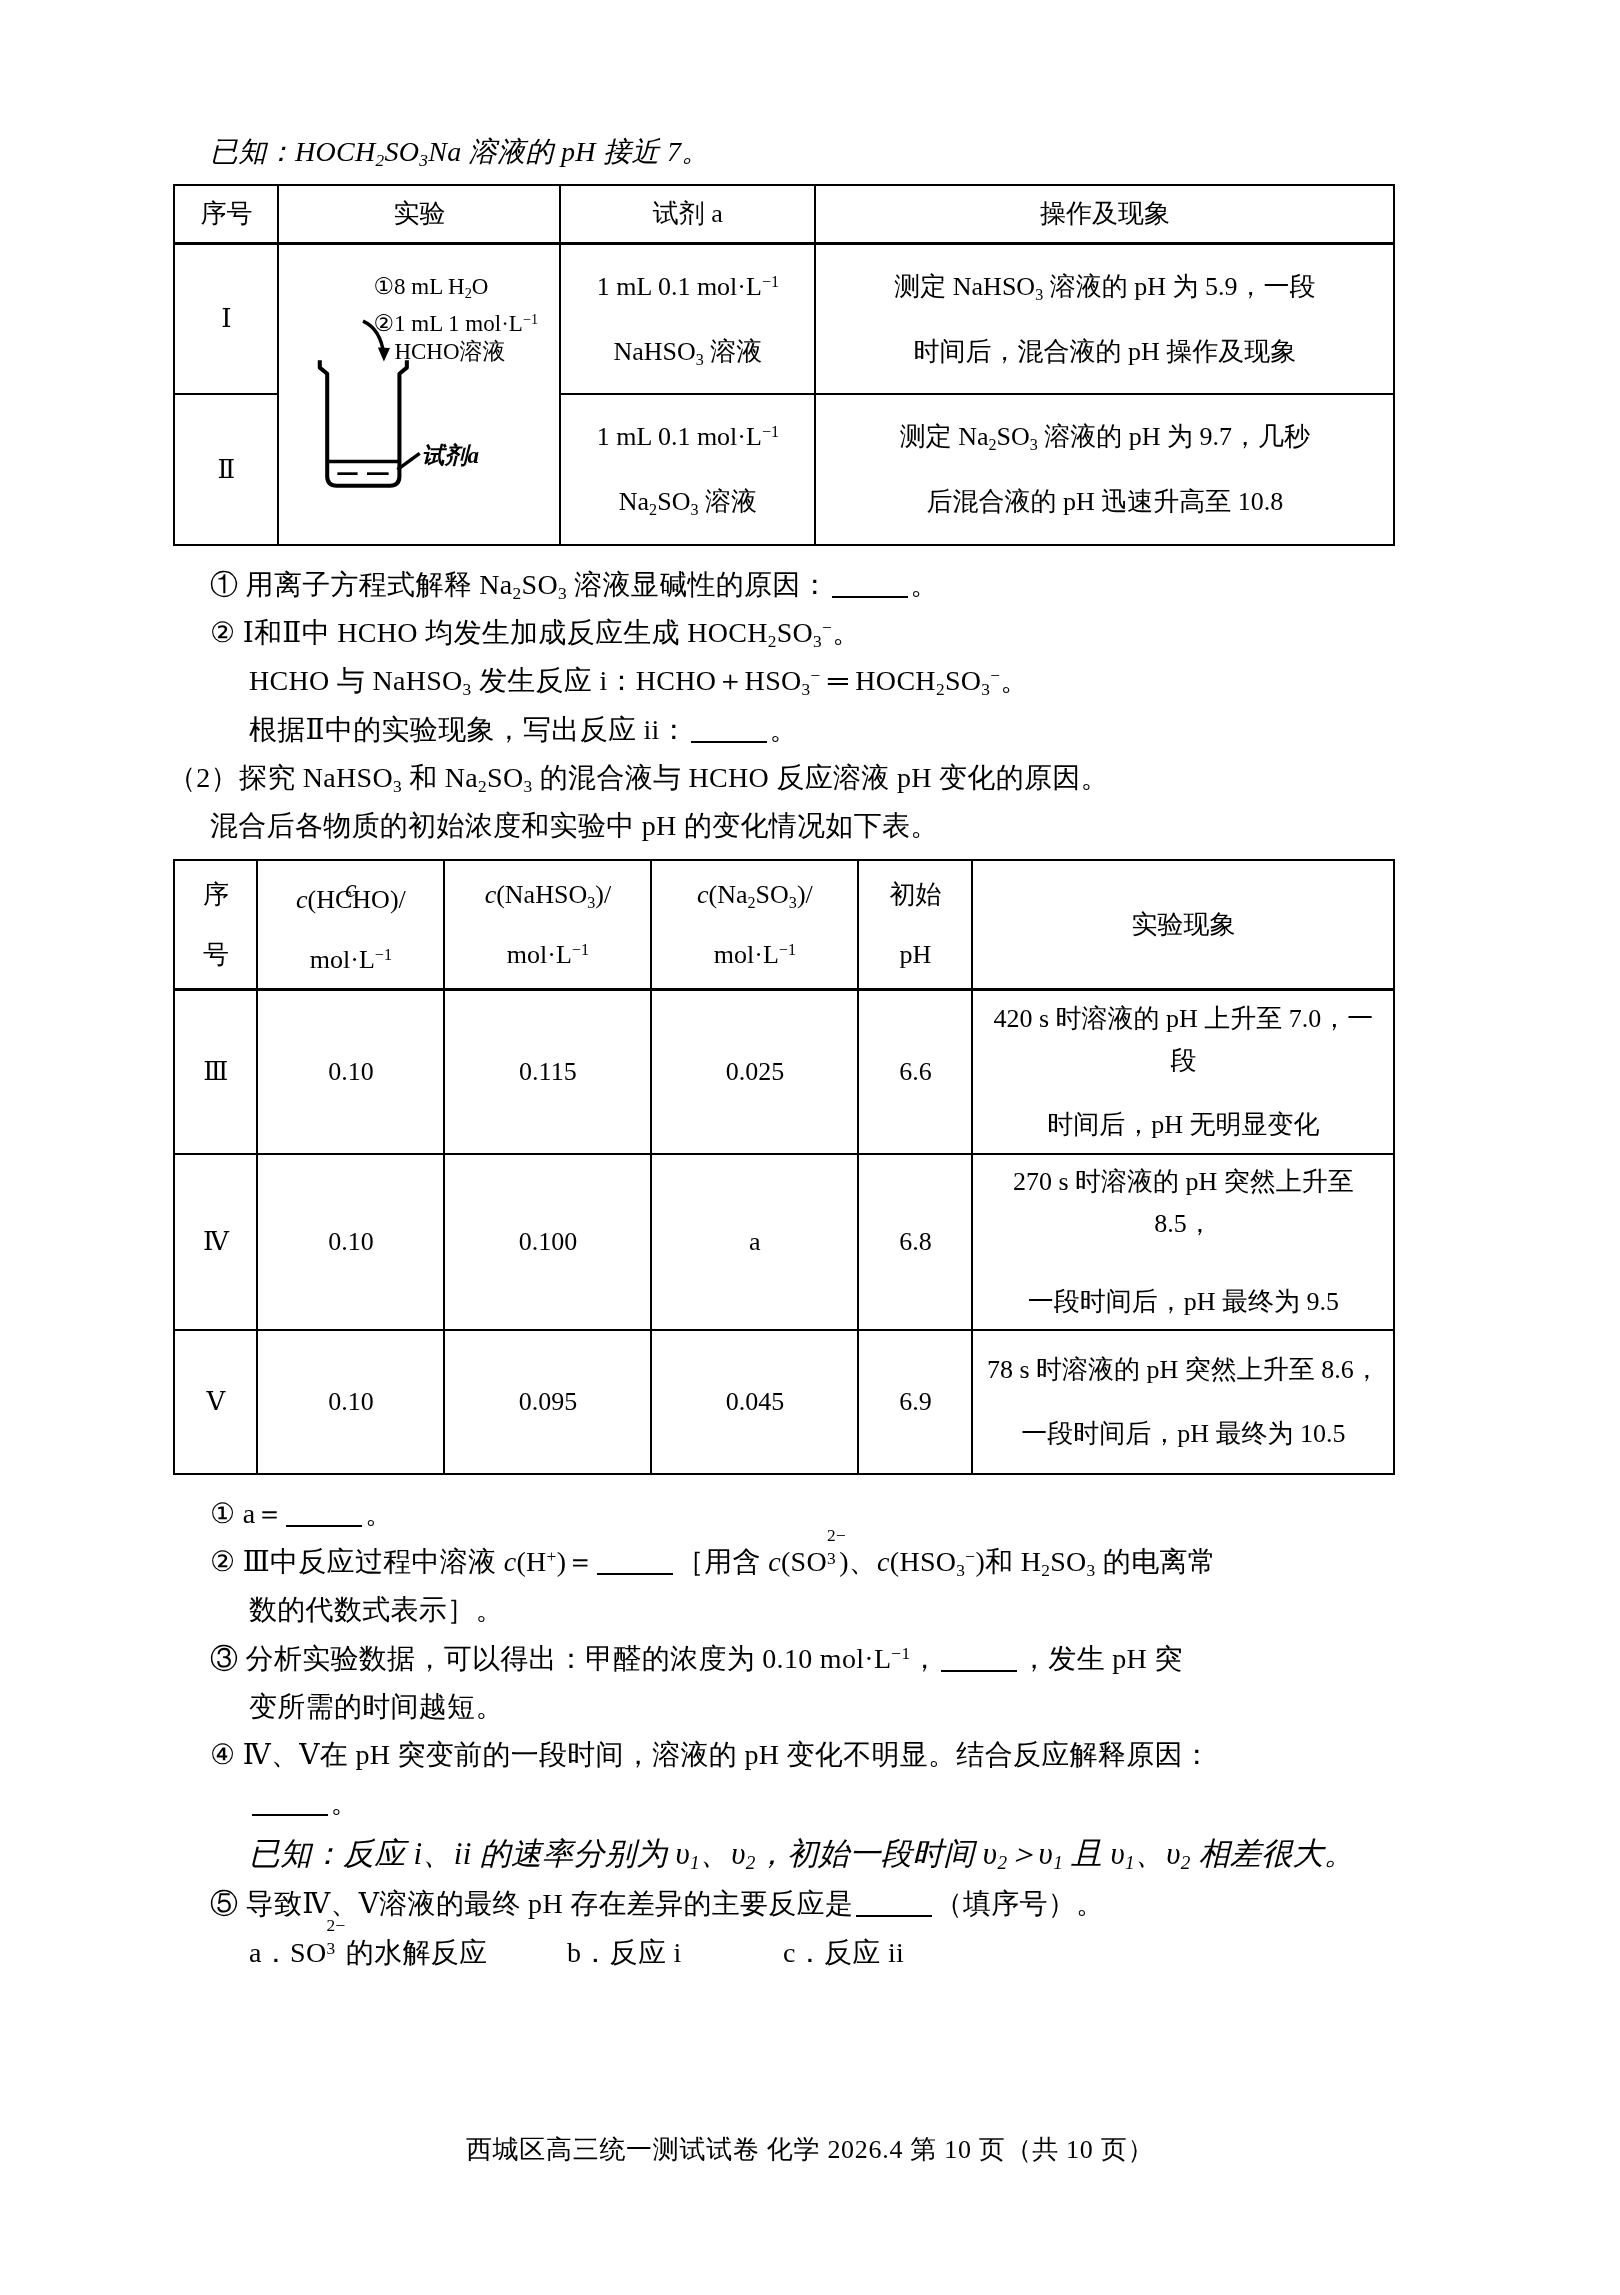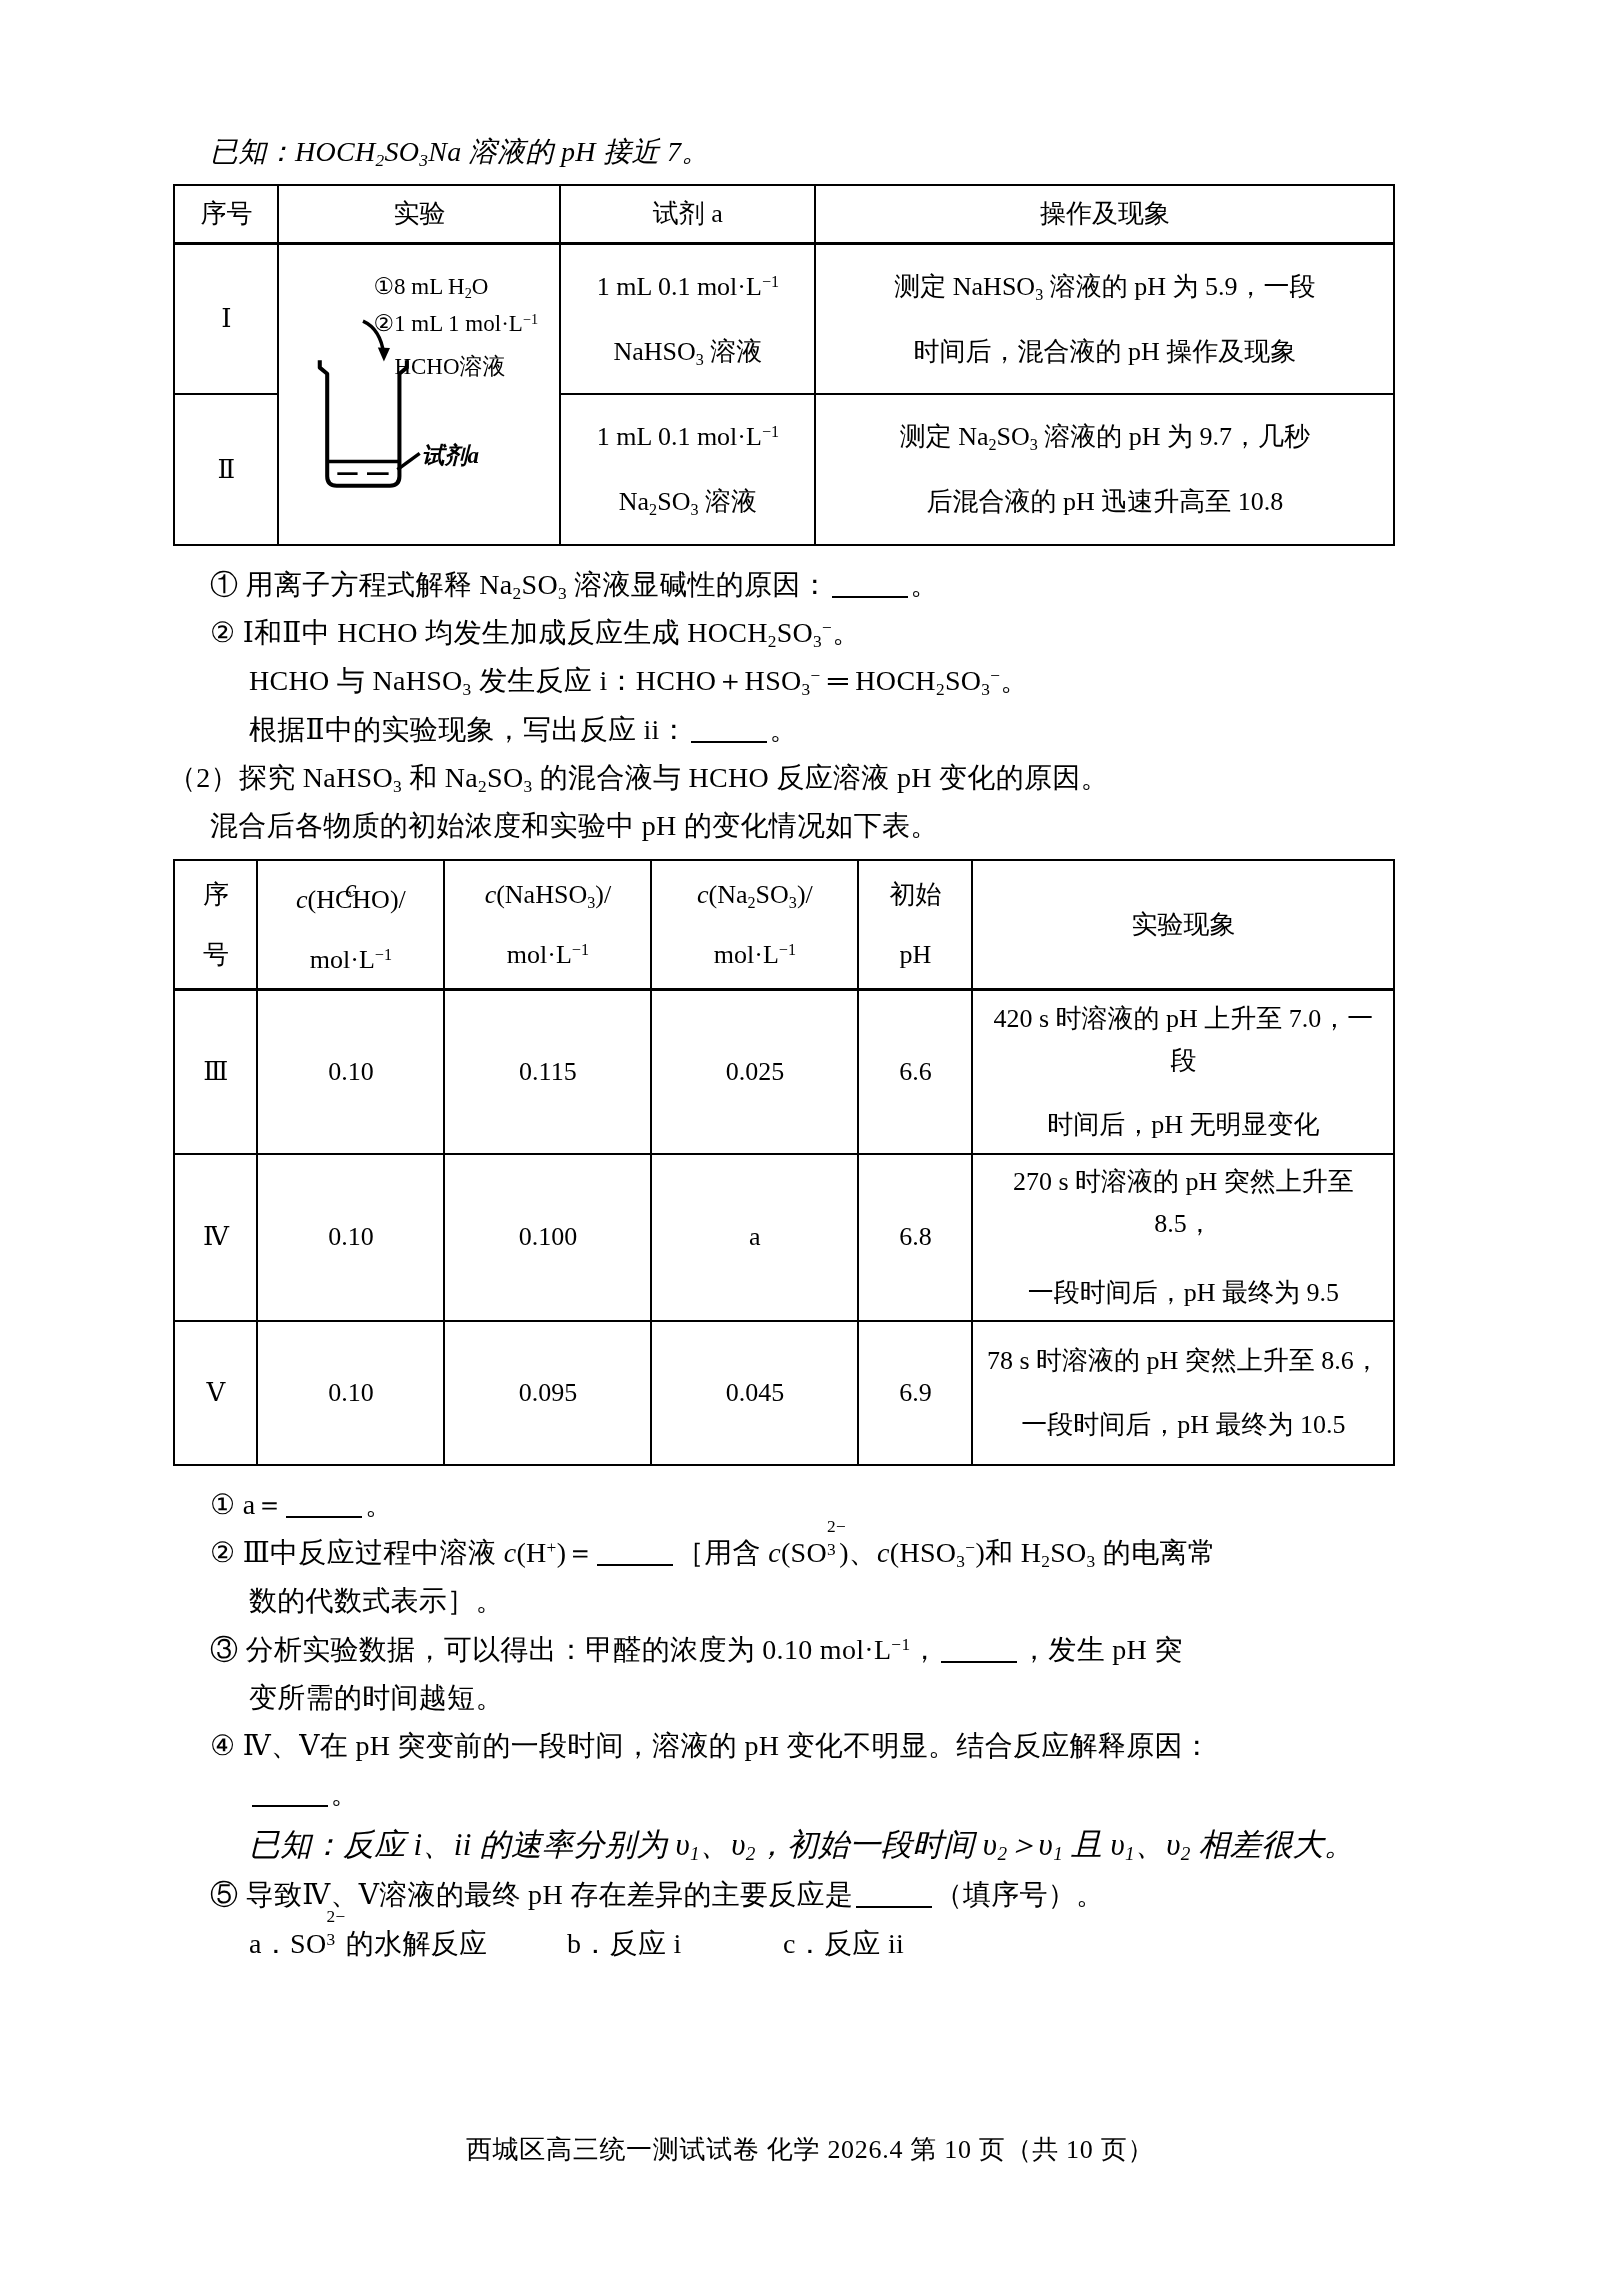--- a/index.html
+++ b/index.html
@@ -155,21 +155,21 @@
                 <line x1="118" y1="318" x2="150" y2="318" stroke="#000" stroke-width="4"></line>
 
                 <line x1="163" y1="312" x2="196" y2="288" stroke="#000" stroke-width="5"></line>
               </svg>
               <div style="position:absolute;left:86px;top:12px;font-size:23px;line-height:1.38;text-align:left;white-space:nowrap;">
                 ①8 mL H<sub>2</sub>O
               </div>
               <div style="position:absolute;left:86px;top:49px;font-size:23px;line-height:1.38;text-align:left;white-space:nowrap;">
                 ②1 mL 1 mol·L<sup>−1</sup>
               </div>
-              <div style="position:absolute;left:107px;top:92px;font-size:23px;line-height:1.38;text-align:left;white-space:nowrap;">
+              <div style="position:absolute;left:107px;top:77px;font-size:23px;line-height:1.38;text-align:left;white-space:nowrap;">
                 HCHO溶液
               </div>
               <div style="position:absolute;left:134px;top:178px;font-size:23px;font-style:italic;font-weight:bold;white-space:nowrap;">
                 试剂a
               </div>
             </div>
           </td>
           <td class="c3">
             <span class="pl">1 mL 0.1 mol·L<sup>−1</sup></span>
             <span class="pl" style="display:block;margin-top:23px;">NaHSO<sub>3</sub> 溶液</span>
@@ -258,21 +258,21 @@
           </td>
         </tr>
         <tr>
           <td class="d1" style="height:128px">Ⅳ</td>
           <td class="d2">0.10</td>
           <td class="d3">0.100</td>
           <td class="d4">a</td>
           <td class="d5">6.8</td>
           <td class="d6 phenom">
             <span class="pl">270 s 时溶液的 pH 突然上升至 8.5，</span>
-            <span class="pl" style="margin-top:26px">一段时间后，pH 最终为 9.5</span>
+            <span class="pl" style="margin-top:35px">一段时间后，pH 最终为 9.5</span>
           </td>
         </tr>
         <tr>
           <td class="d1" style="height:128px">Ⅴ</td>
           <td class="d2">0.10</td>
           <td class="d3">0.095</td>
           <td class="d4">0.045</td>
           <td class="d5">6.9</td>
           <td class="d6 phenom">
             <span class="pl">78 s 时溶液的 pH 突然上升至 8.6，</span>

